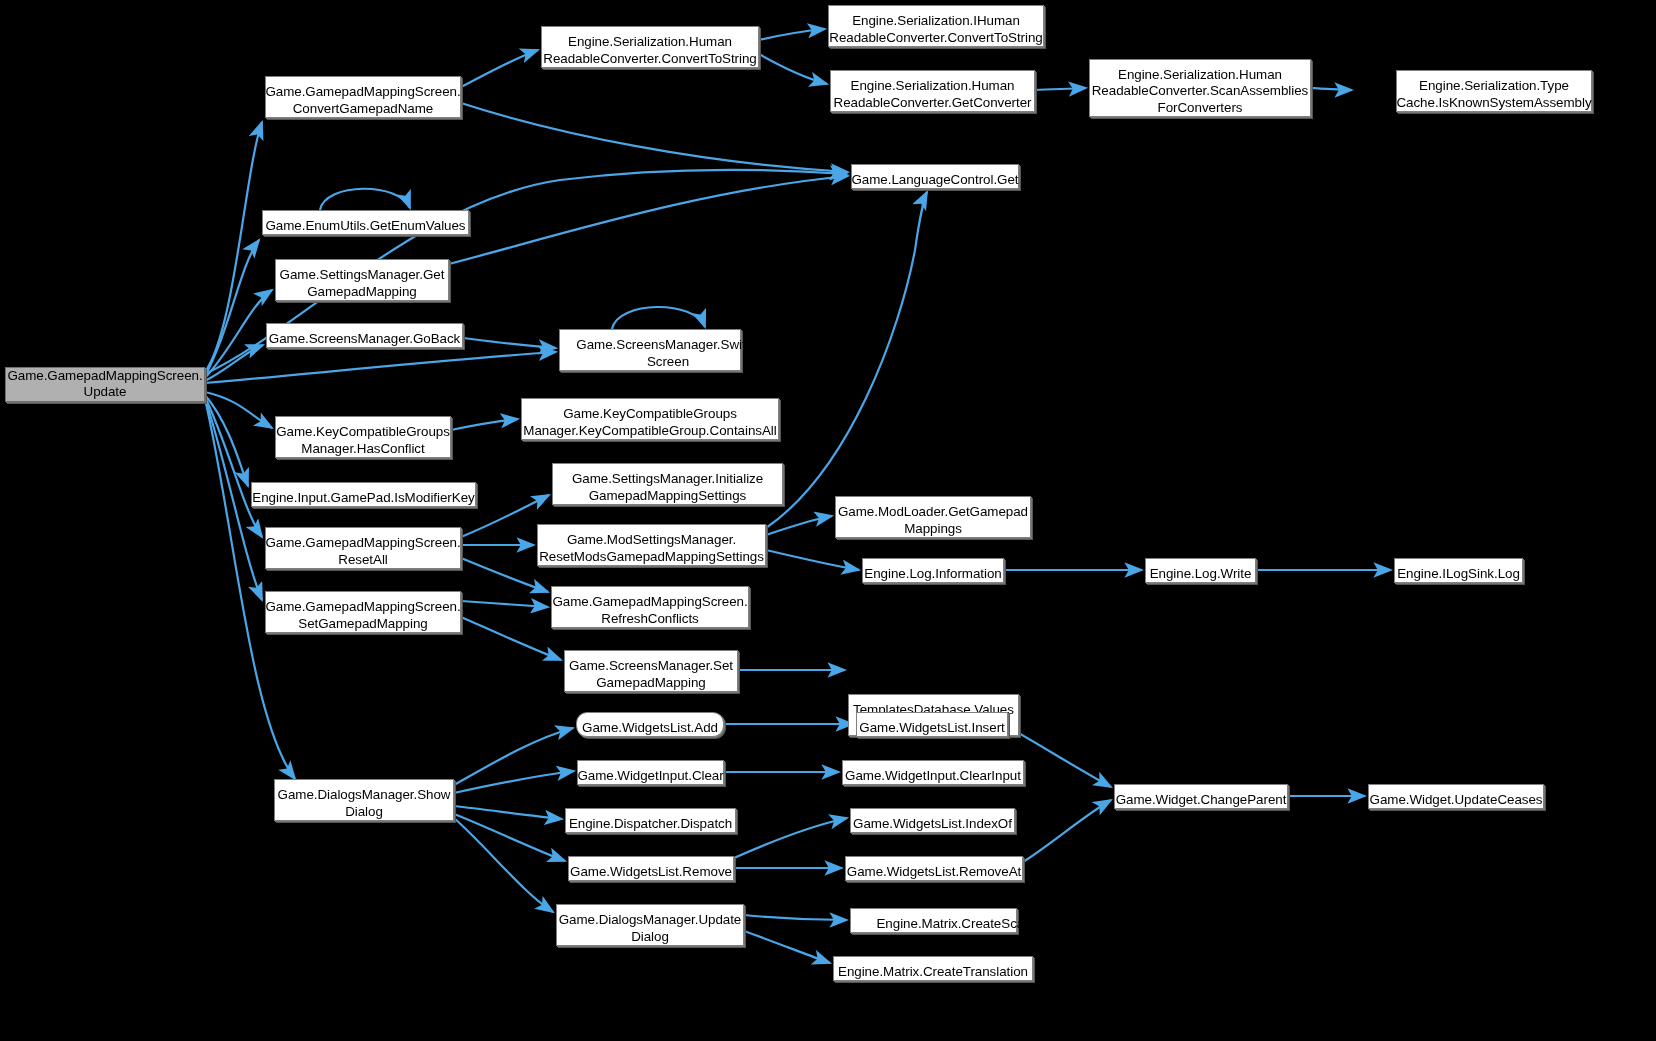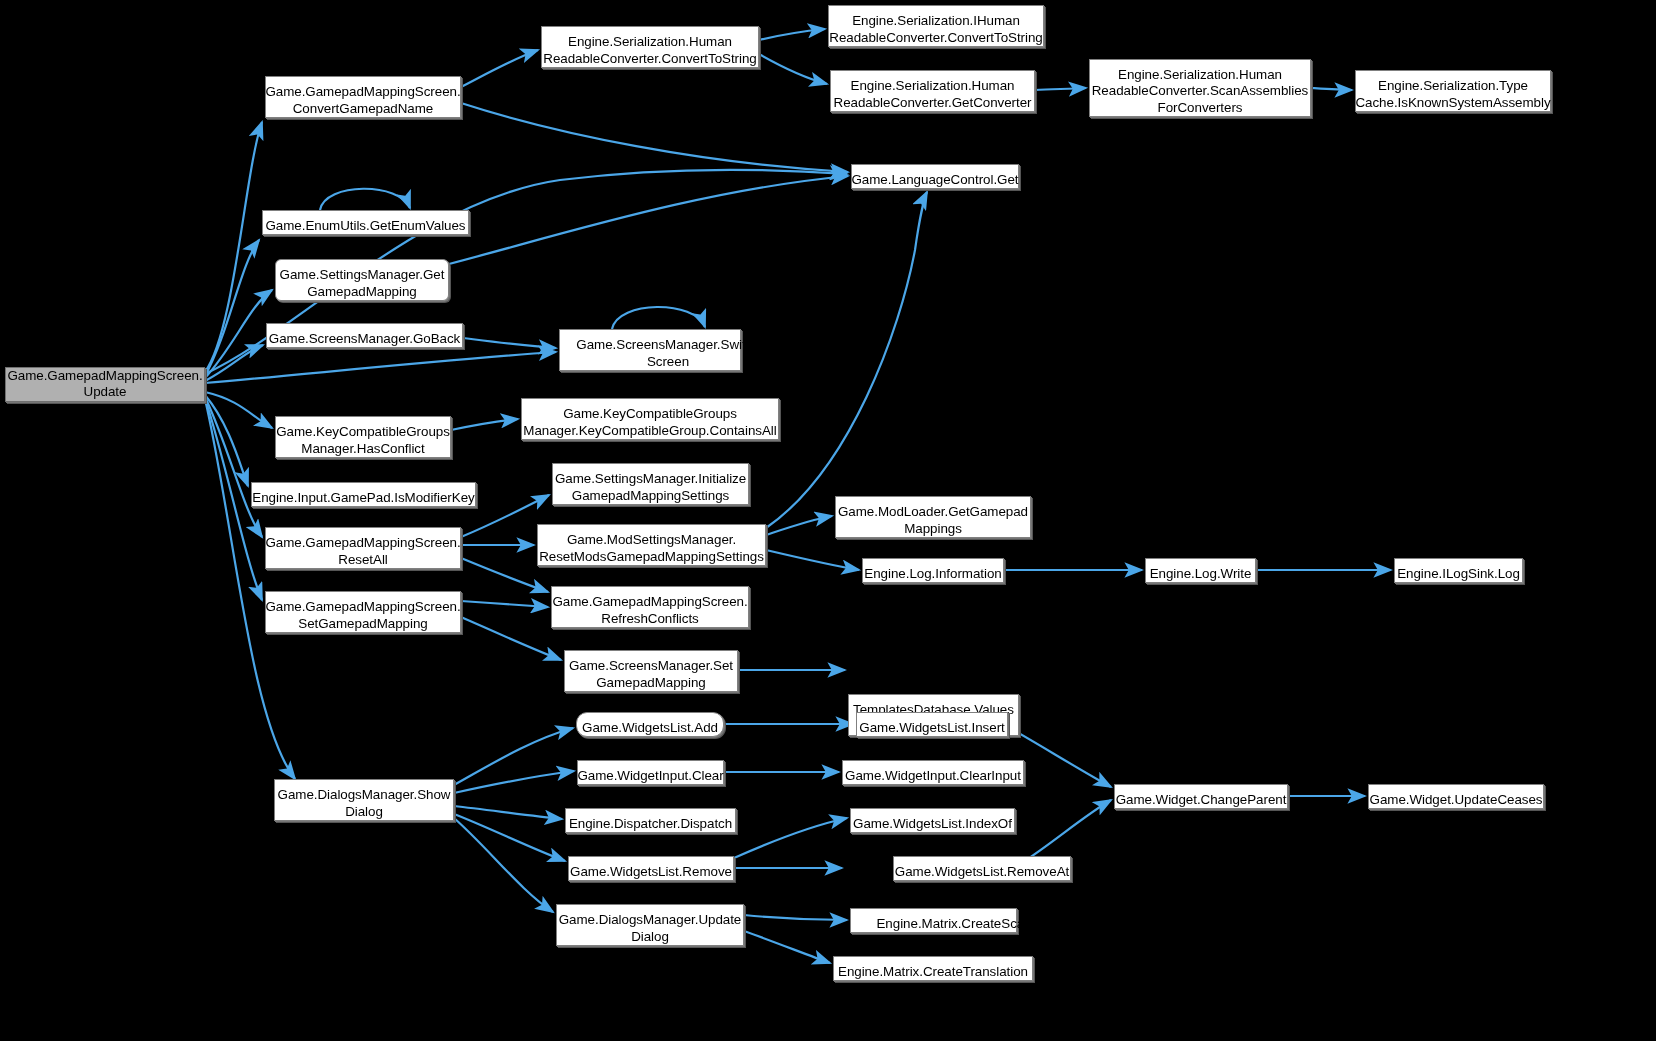--- a/index.html
+++ b/index.html
@@ -128,31 +128,31 @@
       </div>
       <div class="node" style="left: 830px; top: 70px; width: 205px; min-height: 42px;">
         <span>Engine.Serialization.Human
 ReadableConverter.GetConverter</span>
       </div>
       <div class="node" style="left: 1089px; top: 59px; width: 222px; min-height: 58px;">
         <span>Engine.Serialization.Human
 ReadableConverter.ScanAssemblies
 ForConverters</span>
       </div>
-      <div class="node" style="left: 1355px; top: 70px; width: 196px; min-height: 42px;">
+      <div class="node" style="left: 1396px; top: 70px; width: 196px; min-height: 42px;">
         <span>Engine.Serialization.Type
 Cache.IsKnownSystemAssembly</span>
       </div>
       <div class="node" style="left: 851px; top: 164px; width: 168px; min-height: 25px;">
         <span>Game.LanguageControl.Get</span>
       </div>
       <div class="node" style="left: 262px; top: 210px; width: 207px; min-height: 25px;">
         <span>Game.EnumUtils.GetEnumValues</span>
       </div>
-      <div class="node" style="left: 275px; top: 259px; width: 174px; min-height: 42px; border-radius: 6px;">
+      <div class="node" style="left: 275px; top: 259px; width: 174px; min-height: 42px;">
         <span>Game.SettingsManager.Get
 GamepadMapping</span>
       </div>
       <div class="node" style="left: 266px; top: 323px; width: 197px; min-height: 25px;">
         <span>Game.ScreensManager.GoBack</span>
       </div>
       <div class="node" style="left: 559px; top: 329px; width: 182px; min-height: 42px; padding-left: 36px;">
         <span>Game.ScreensManager.Switch
 Screen</span>
       </div>
@@ -160,21 +160,21 @@
         <span>Game.KeyCompatibleGroups
 Manager.HasConflict</span>
       </div>
       <div class="node" style="left: 521px; top: 398px; width: 258px; min-height: 42px;">
         <span>Game.KeyCompatibleGroups
 Manager.KeyCompatibleGroup.ContainsAll</span>
       </div>
       <div class="node" style="left: 251px; top: 482px; width: 225px; min-height: 25px;">
         <span>Engine.Input.GamePad.IsModifierKey</span>
       </div>
-      <div class="node" style="left: 552px; top: 463px; width: 197px; min-height: 42px;">
+      <div class="node" style="left: 552px; top: 463px; width: 231px; min-height: 42px;">
         <span>Game.SettingsManager.Initialize
 GamepadMappingSettings</span>
       </div>
       <div class="node" style="left: 265px; top: 527px; width: 196px; min-height: 42px;">
         <span>Game.GamepadMappingScreen.
 ResetAll</span>
       </div>
       <div class="node" style="left: 537px; top: 524px; width: 229px; min-height: 42px;">
         <span>Game.ModSettingsManager.
 ResetModsGamepadMappingSettings</span>
@@ -226,21 +226,21 @@
       </div>
       <div class="node" style="left: 565px; top: 808px; width: 171px; min-height: 25px;">
         <span>Engine.Dispatcher.Dispatch</span>
       </div>
       <div class="node" style="left: 850px; top: 808px; width: 165px; min-height: 25px;">
         <span>Game.WidgetsList.IndexOf</span>
       </div>
       <div class="node" style="left: 568px; top: 856px; width: 166px; min-height: 25px;">
         <span>Game.WidgetsList.Remove</span>
       </div>
-      <div class="node" style="left: 845px; top: 856px; width: 178px; min-height: 25px; margin-left: 48px;">
+      <div class="node" style="left: 845px; top: 856px; width: 178px; min-height: 25px;">
         <span>Game.WidgetsList.RemoveAt</span>
       </div>
       <div class="node" style="left: 1114px; top: 784px; width: 174px; min-height: 25px;">
         <span>Game.Widget.ChangeParent</span>
       </div>
       <div class="node" style="left: 1368px; top: 784px; width: 176px; min-height: 25px;">
         <span>Game.Widget.UpdateCeases</span>
       </div>
       <div class="node" style="left: 556px; top: 904px; width: 188px; min-height: 42px;">
         <span>Game.DialogsManager.Update

